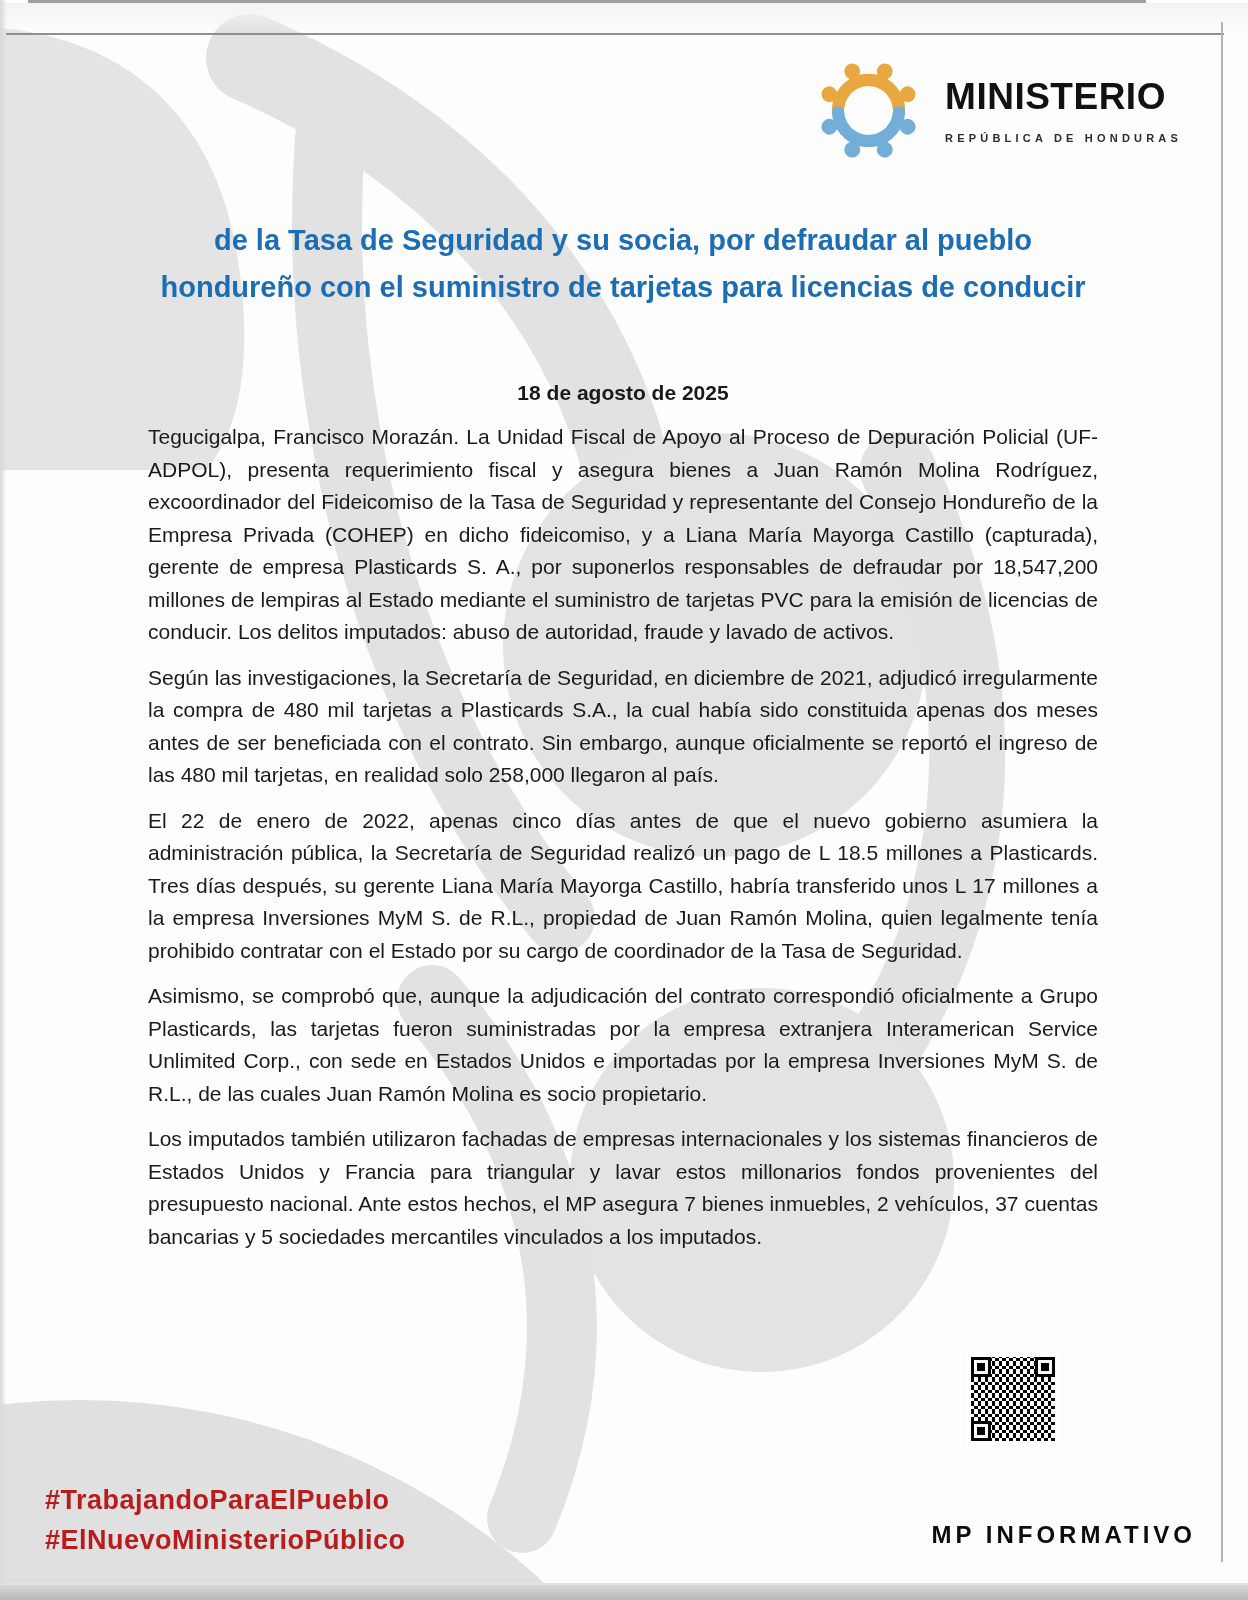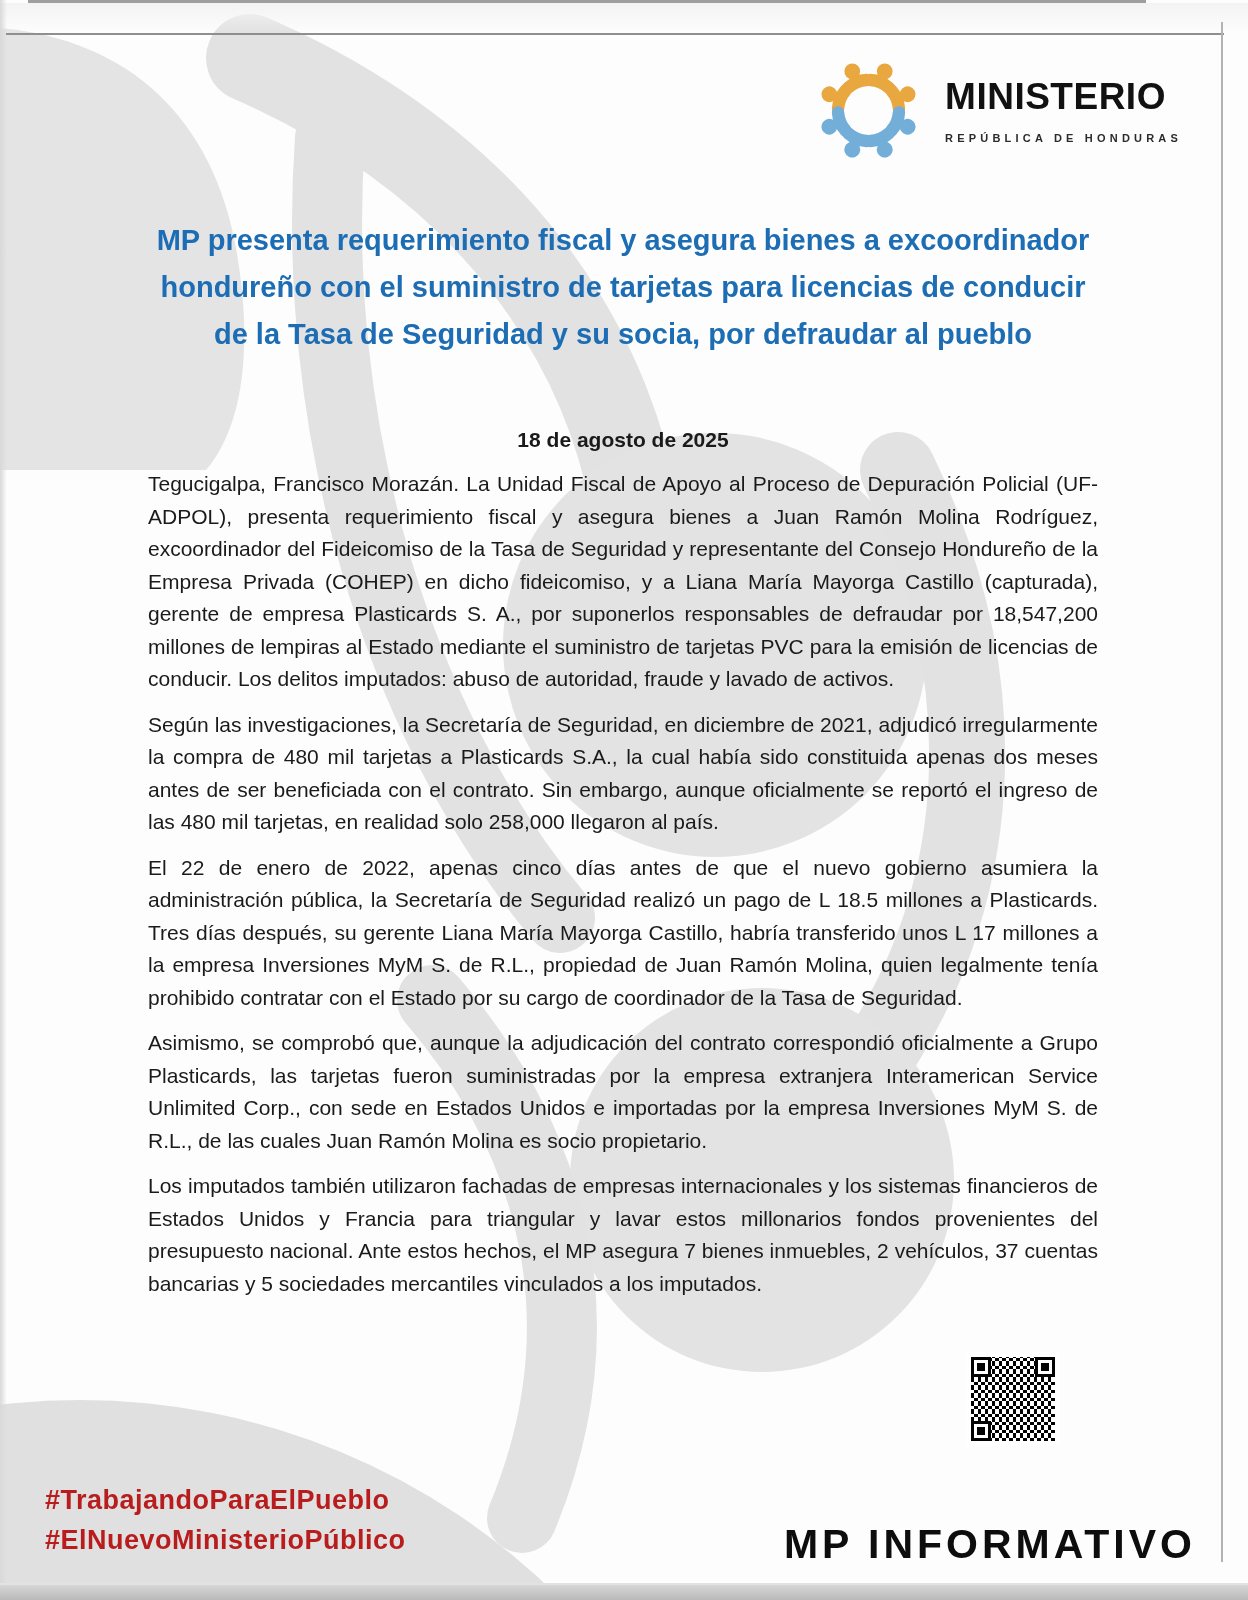--- a/index.html
+++ b/index.html
@@ -44,21 +44,21 @@
       repeating-linear-gradient(0deg,#000 0 3px,#fff 3px 8px);
     background-blend-mode:difference;
   }
   .qr .finder{position:absolute;width:14px;height:14px;border:3px solid #000;background:#fff;}
   .qr .finder::after{content:"";position:absolute;left:3px;top:3px;width:8px;height:8px;background:#000;}
   .qr .f-tl{left:0;top:0;}
   .qr .f-tr{right:0;top:0;}
   .qr .f-bl{left:0;bottom:0;}
   
   .hashtags{position:absolute;left:45px;top:1480px;z-index:1;font-weight:700;font-size:27px;line-height:40px;color:#b91c1c;letter-spacing:.5px;}
-  .brand{position:absolute;right:52px;top:1521px;z-index:1;font-weight:800;font-size:41px;letter-spacing:4px;color:#0d0d0d;}
+  .brand{position:absolute;right:52px;top:1521px;z-index:1;font-weight:800;font-size:24px;letter-spacing:4px;color:#0d0d0d;}
 </style>
 </head>
 <body>
 
 <div id="page">
 
   <svg class="watermark" width="1248" height="1600" viewBox="0 0 1248 1600" aria-hidden="true">
     <path d="M0,28 C130,40 212,118 236,248 C254,350 242,428 206,470 L0,470 Z" fill="#e4e4e4"></path>
     <path d="M250,58 C480,158 622,338 642,558" stroke="#e2e2e2" stroke-width="88" fill="none" stroke-linecap="round"></path>
     <path d="M330,138 C310,420 392,718 560,918" stroke="#e2e2e2" stroke-width="70" fill="none" stroke-linecap="round"></path>
@@ -116,23 +116,22 @@
             </g>
         </g>
       </svg>
       <div class="logo-text">
         <span class="logo-name">MINISTERIO</span>
         <span class="logo-sub">REPÚBLICA DE HONDURAS</span>
       </div>
     </div>
 
     <div class="headline">
-      <div>MP presenta requerimiento fiscal y asegura bienes a excoordinador</div>
+      <div>de la Tasa de Seguridad y su socia, por defraudar al pueblo</div>
       <div>hondureño con el suministro de tarjetas para licencias de conducir</div>
-      <div>de la Tasa de Seguridad y su socia, por defraudar al pueblo</div>
     </div>
 
     <div class="date-line">18 de agosto de 2025</div>
 
     <div class="body-copy">
       <p><span class="lead">Tegucigalpa, Francisco Morazán</span><span>. La Unidad Fiscal de Apoyo al Proceso de Depuración Policial (UF-ADPOL), presenta requerimiento fiscal y asegura bienes a Juan Ramón Molina Rodríguez, excoordinador del Fideicomiso de la Tasa de Seguridad y representante del Consejo Hondureño de la Empresa Privada (COHEP) en dicho fideicomiso, y a Liana María Mayorga Castillo (capturada), gerente de empresa Plasticards S. A., por suponerlos responsables de defraudar por 18,547,200 millones de lempiras al Estado mediante el suministro de tarjetas PVC para la emisión de licencias de conducir. Los delitos imputados: abuso de autoridad, fraude y lavado de activos.</span></p>
       <p>Según las investigaciones, la Secretaría de Seguridad, en diciembre de 2021, adjudicó irregularmente la compra de 480 mil tarjetas a Plasticards S.A., la cual había sido constituida apenas dos meses antes de ser beneficiada con el contrato. Sin embargo, aunque oficialmente se reportó el ingreso de las 480 mil tarjetas, en realidad solo 258,000 llegaron al país.</p>
       <p>El 22 de enero de 2022, apenas cinco días antes de que el nuevo gobierno asumiera la administración pública, la Secretaría de Seguridad realizó un pago de L 18.5 millones a Plasticards. Tres días después, su gerente Liana María Mayorga Castillo, habría transferido unos L 17 millones a la empresa Inversiones MyM S. de R.L., propiedad de Juan Ramón Molina, quien legalmente tenía prohibido contratar con el Estado por su cargo de coordinador de la Tasa de Seguridad.</p>
       <p>Asimismo, se comprobó que, aunque la adjudicación del contrato correspondió oficialmente a Grupo Plasticards, las tarjetas fueron suministradas por la empresa extranjera Interamerican Service Unlimited Corp., con sede en Estados Unidos e importadas por la empresa Inversiones MyM S. de R.L., de las cuales Juan Ramón Molina es socio propietario.</p>
       <p>Los imputados también utilizaron fachadas de empresas internacionales y los sistemas financieros de Estados Unidos y Francia para triangular y lavar estos millonarios fondos provenientes del presupuesto nacional. Ante estos hechos, el MP asegura 7 bienes inmuebles, 2 vehículos, 37 cuentas bancarias y 5 sociedades mercantiles vinculados a los imputados.</p>

